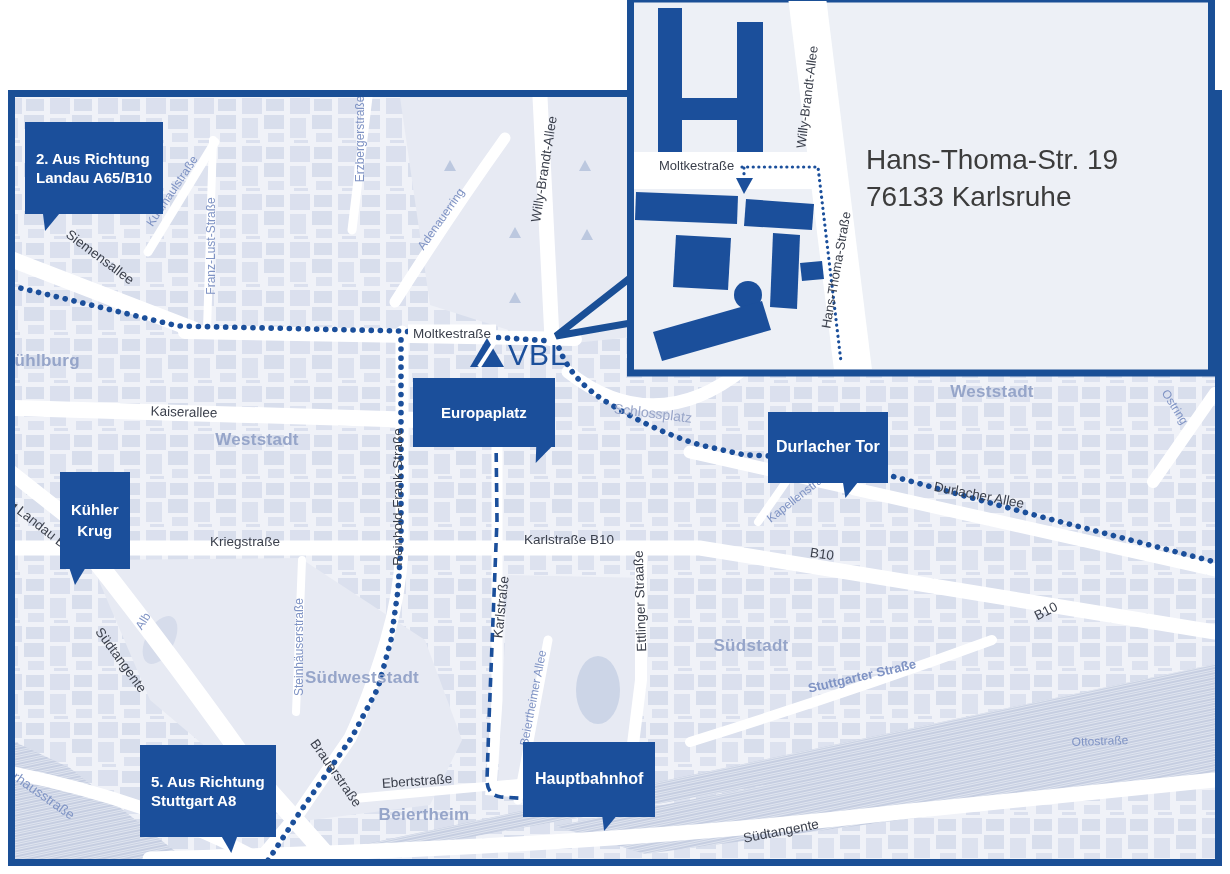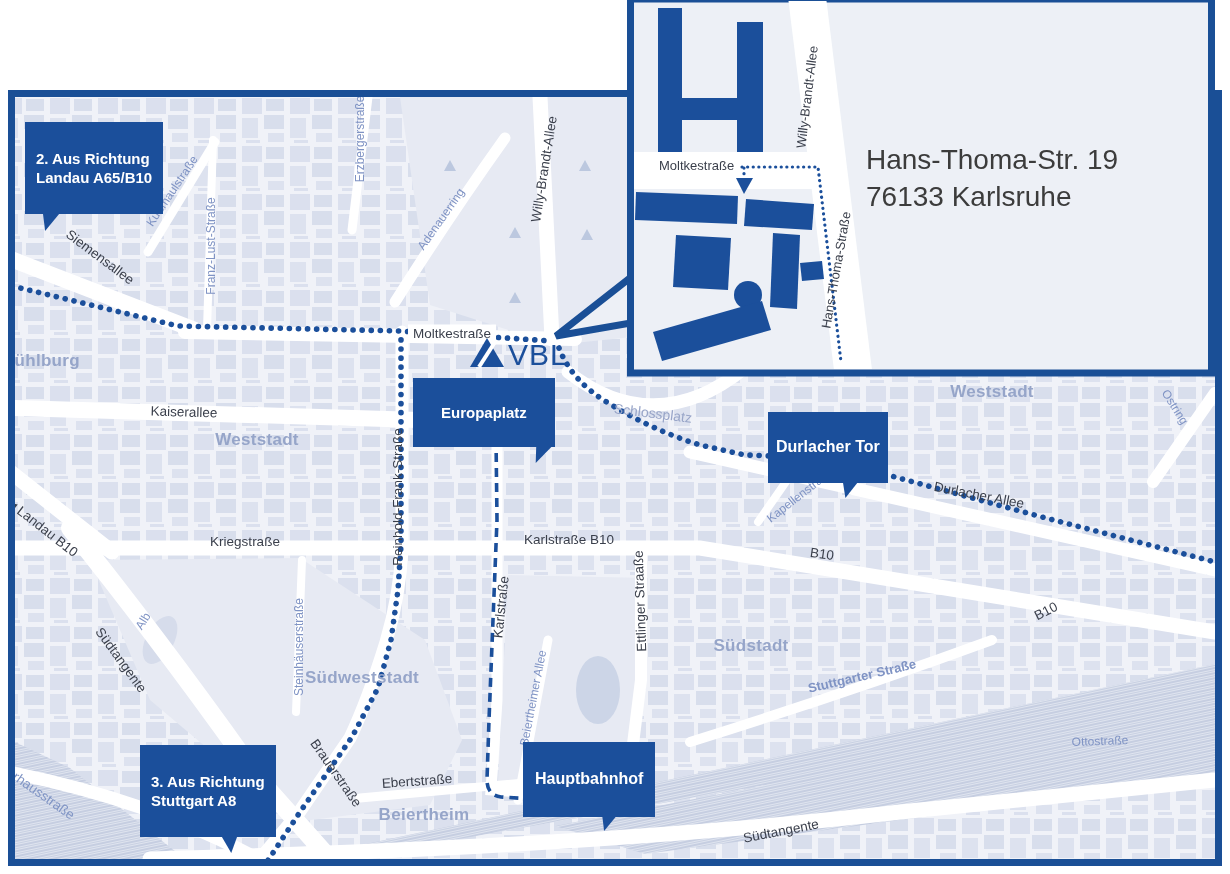--- a/index.html
+++ b/index.html
@@ -192,24 +192,29 @@
     </svg>
     <span>VBL</span>
   </div>
 
   <div class="co" style="left:25px;top:122px">
     <span>2. Aus Richtung
 Landau A65/B10</span>
     <i class="tail" style="left:16px;bottom:-17px;transform:skewX(-12deg)"></i>
   </div>
 
+  <div class="co" style="left:60px;top:472px;text-align:center;line-height:1.35">
+    <span>Kühler
+Krug</span>
+    <i class="tail" style="left:9px;bottom:-16px"></i>
+  </div>
 
 
   <div class="co" style="left:140px;top:745px">
-    <span>3. Aus Richtung
+    <span>5. Aus Richtung
 Stuttgart A8</span>
     <i class="tail" style="right:36px;bottom:-16px;transform:skewX(14deg)"></i>
   </div>
 
   <div class="co" style="left:413px;top:378px;padding:6px 28px">
     <span>Europaplatz</span>
     <i class="tail" style="right:5px;bottom:-16px;transform:skewX(-20deg)"></i>
   </div>
 
   <div class="co" style="left:768px;top:412px;font-size:16px;padding:5px 8px">

